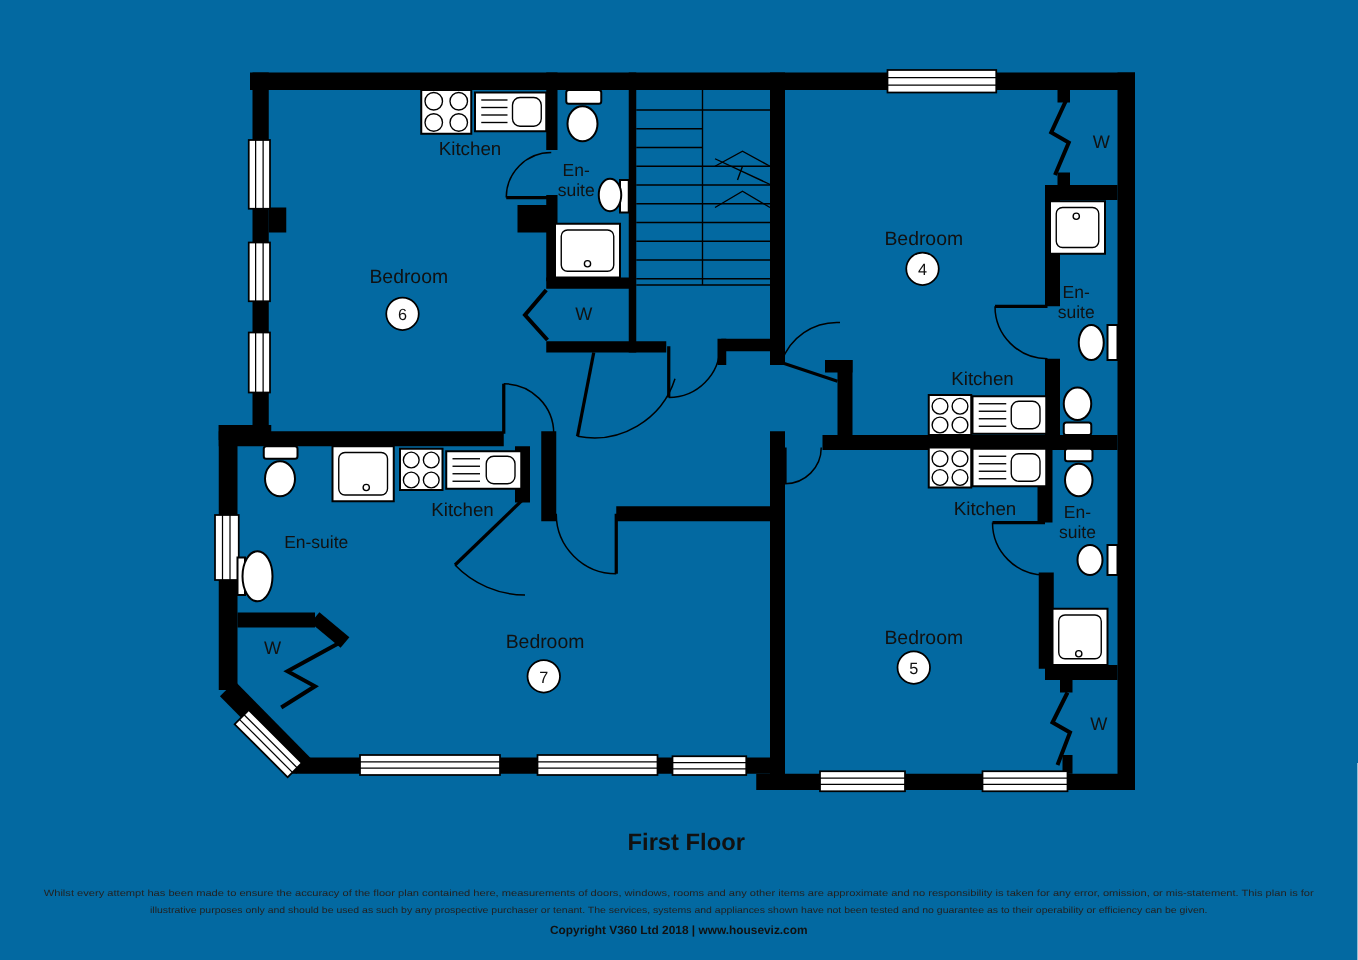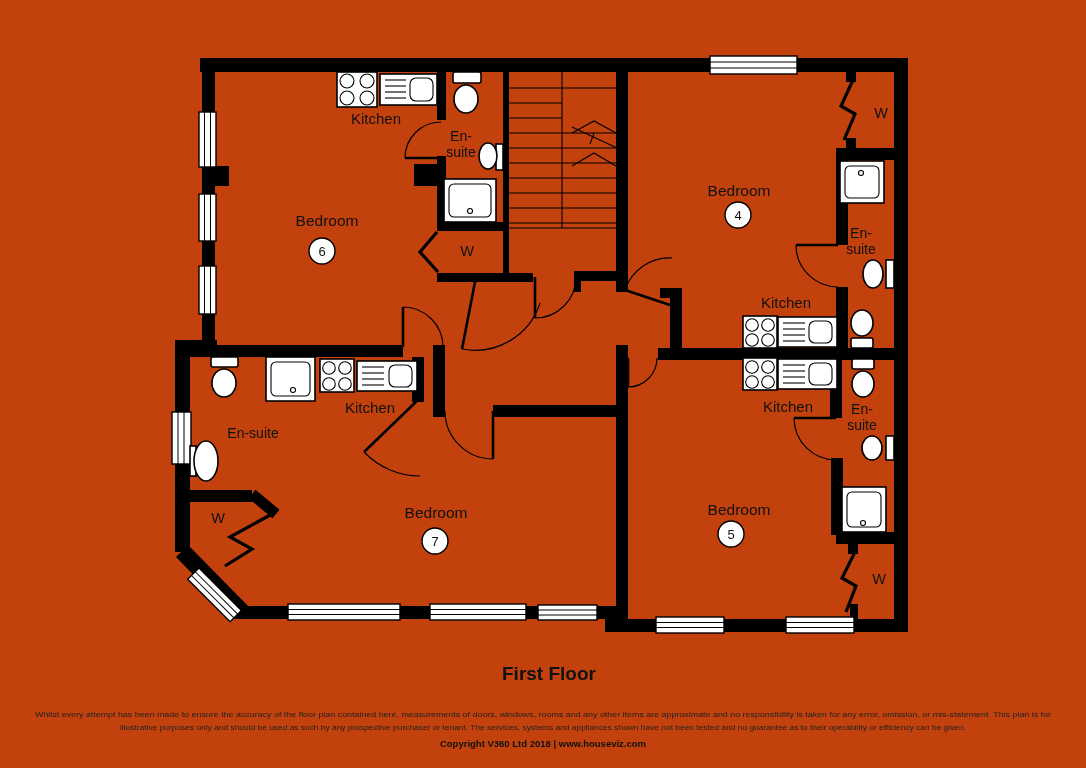--- a/index.html
+++ b/index.html
@@ -1,16 +1,16 @@
 <!DOCTYPE html>
 <html><head>
 <meta charset="utf-8">
 <style>
   html,body{margin:0;padding:0;background:#ffffff;}
-  .page{position:relative;width:1086px;height:768px;background:#c2410c;overflow:hidden;
+  .page{position:relative;width:1086px;height:768px;background:#0369a1;overflow:hidden;
         font-family:"Liberation Sans","DejaVu Sans",sans-serif;}
   svg{position:absolute;left:0;top:0;}
   svg text{font-family:"Liberation Sans","DejaVu Sans",sans-serif;fill:#111;}
   .room-label{font-size:15.5px;}
   .kitchen-label{font-size:15px;}
   .ensuite-label{font-size:14px;}
   .w-label{font-size:14.5px;}
   .room-number{font-size:13px;}
   .plan-title{font-size:19px;font-weight:bold;}
   .disclaimer{font-size:7.2px;fill:#222;}

